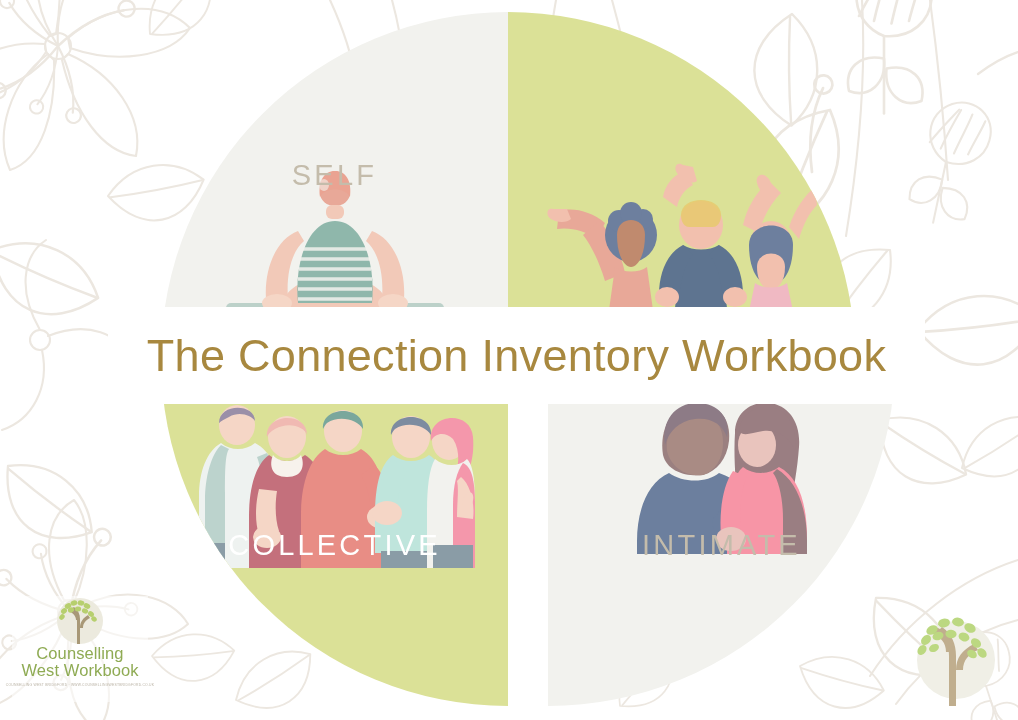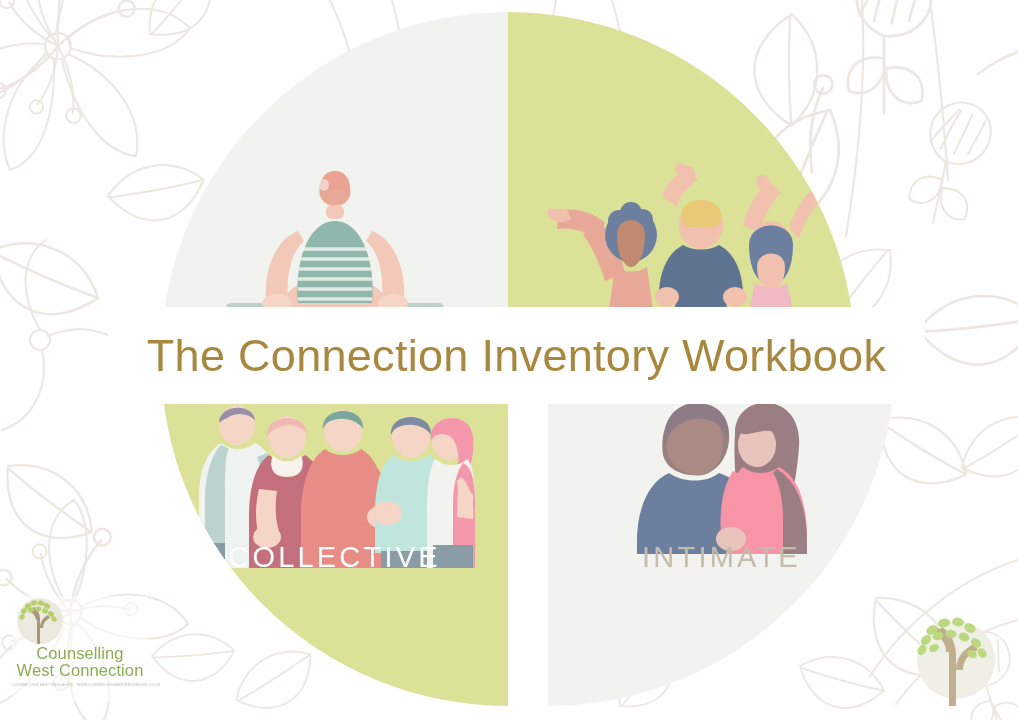--- a/index.html
+++ b/index.html
@@ -44,21 +44,21 @@
   .q-label {
     position:absolute;
     width:100%;
     text-align:center;
     font-size:29px;
     letter-spacing:3.2px;
     font-weight:400;
     white-space:nowrap;
   }
   .q-label.top    { top:147px; }
-  .q-label.bottom { bottom:132px;text-align:center; }
+  .q-label.bottom { bottom:144px;text-align:center; }
   .label-light { color:#ffffff; }
   .label-tan   { color:#c4bcab; }
 
   .q-art {
     position:absolute;
     left:50%;
     transform:translateX(-50%);
   }
   .art-self      { bottom:16px; width:230px; height:190px; }
   .art-relational{ bottom:20px; width:270px; height:190px; }
@@ -84,20 +84,21 @@
   }
 
   
   .brand-logo {
     position:absolute;
     left:12px; top:596px;
     width:136px; height:106px;
     background:rgba(255,255,255,0.55);
     display:flex;
     flex-direction:column;
+    align-items:center;
     padding-top:2px;
   }
   .brand-mark { width:56px; height:46px; }
   .brand-name {
     margin-top:1px;
     text-align:center;
     color:#8fab54;
     font-size:16.5px;
     line-height:17px;
     font-weight:400;
@@ -291,20 +292,21 @@
           <path d="M79 116 L151 116"></path>
             <path d="M78 126 L152 126"></path>
           <path d="M78 136 L152 136"></path>
             <path d="M78 146 L152 146"></path>
         </g>
         <path d="M78 78 C 56 86 44 116 46 146 C 52 150 62 150 68 146 C 66 120 72 98 84 88 Z" fill="#f2c9b8"></path>
         <path d="M152 78 C 174 86 186 116 184 146 C 178 150 168 150 162 146 C 164 120 158 98 146 88 Z" fill="#f2c9b8"></path>
         <ellipse cx="57" cy="150" rx="15" ry="9" fill="#f5d6c6"></ellipse>
         <ellipse cx="173" cy="150" rx="15" ry="9" fill="#f5d6c6"></ellipse>
       </svg>
+      <div class="q-label top label-tan">SELF</div>
     </div>
 
     <div class="quadrant q-relational">
       <svg class="q-art art-relational" viewBox="0 0 270 190" xmlns="http://www.w3.org/2000/svg" aria-hidden="true">
 
         <path d="M12 62 C 26 58 44 62 58 74 L50 90 C 38 82 24 78 10 80 Z" fill="#e8a898"></path>
         <path d="M6 60 C 0 58 -2 66 4 70 C 10 74 20 74 24 70 L20 60 Z" fill="#f2c0ae"></path>
         <path d="M52 72 C 64 84 74 104 78 124 L58 132 C 52 112 44 96 36 86 Z" fill="#e8a898"></path>
         <ellipse cx="84" cy="86" rx="26" ry="27" fill="#6d7f9e"></ellipse>
         <circle cx="72" cy="72" r="11" fill="#6d7f9e"></circle>
@@ -416,21 +418,21 @@
         <ellipse cx="19" cy="12" rx="3.2" ry="2.5" transform="rotate(-16 19 12)"></ellipse>
         <ellipse cx="26" cy="11" rx="3.2" ry="2.5" transform="rotate(6 26 11)"></ellipse>
         <ellipse cx="33" cy="13" rx="3.2" ry="2.5" transform="rotate(24 33 13)"></ellipse>
         <ellipse cx="39" cy="16" rx="3.2" ry="2.5" transform="rotate(38 39 16)"></ellipse>
         <ellipse cx="42" cy="21" rx="3" ry="2.4" transform="rotate(44 42 21)"></ellipse>
         <ellipse cx="10" cy="19" rx="3" ry="2.4" transform="rotate(-48 10 19)"></ellipse>
       </g>
     </svg>
     <div class="brand-name">
       <span>Counselling</span><br>
-      <span>West Connection</span>
+      <span>West Workbook</span>
     </div>
     <div class="brand-tagline">COUNSELLING WEST BRIDGFORD  ·  WWW.COUNSELLINGWESTBRIDGFORD.CO.UK</div>
   </div>
 
   <svg class="tree-mark" viewBox="0 0 104 104" xmlns="http://www.w3.org/2000/svg" aria-hidden="true">
     <circle cx="52" cy="52" r="39" fill="#f0efe6"></circle>
     <path d="M45 98 L45 48 C 45 38 41 30 33 24 L38 19 C 48 26 52 36 52 48 L52 98 Z" fill="#c0ae8e"></path>
     <path d="M52 62 C 52 50 58 42 70 36 L74 42 C 65 46 59 52 59 62 Z" fill="#c0ae8e"></path>
     <path d="M49 44 C 49 32 43 24 32 19 L28 25 C 37 29 42 35 42 44 Z" fill="#c0ae8e"></path>
     <g fill="#bcd881">

